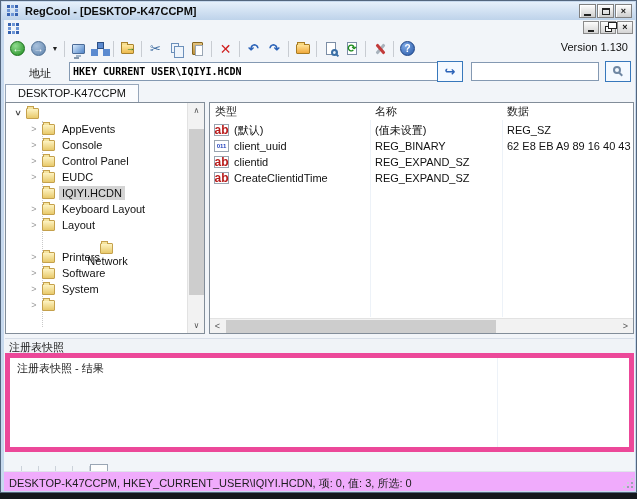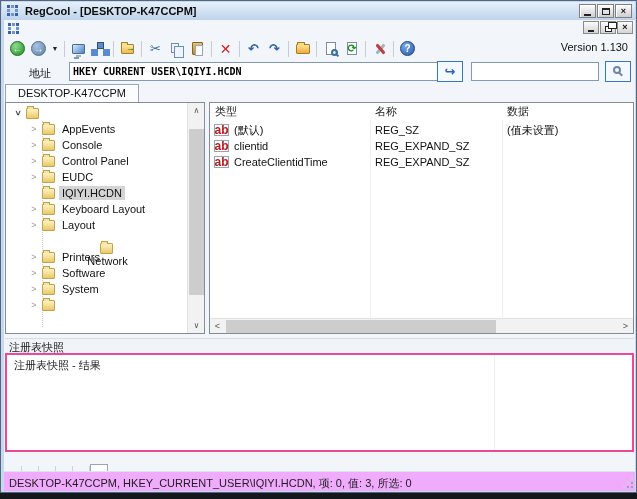--- a/index.html
+++ b/index.html
@@ -114,21 +114,21 @@
   .cell { padding-left:5px; overflow:hidden; }
   .cell-name { display:flex; align-items:center; padding-left:4px; }
   .regicon { width:15px; height:12px; border:1px solid #9aa4b0; background:#fff; font-size:12px; font-weight:bold;
     display:inline-flex; align-items:center; justify-content:center; margin-right:5px; flex:none; }
   .regicon.str { color:#b81c1c; }
   .regicon.bin { color:#2343bd; font-size:6px; }
   .colline { position:absolute; top:17px; bottom:16px; width:1px; background:#edf2f8; }
   
   .snap-caption { position:absolute; left:1px; top:318px; width:629px; height:15px; background:#f0f3f7;
     border-top:1px solid #d7dee8; padding:1px 0 0 4px; color:#222; }
-  .snap-panel { position:absolute; left:1px; top:333px; width:629px; height:99px; background:#fff; border:2px solid #ec4899; }
+  .snap-panel { position:absolute; left:1px; top:333px; width:629px; height:99px; background:#fff; border:5px solid #ec4899; }
   .snap-header { padding:3px 0 0 7px; color:#1c1c1c; height:17px; }
   .snap-colline { position:absolute; left:487px; top:0; bottom:0; width:1px; background:#edf2f8; }
   
   .bottom-tabs { position:absolute; left:1px; top:433px; width:629px; height:18px; display:flex; align-items:flex-end; }
   .btab { padding:2px 8px 3px 8px; border-right:1px solid #ccd2da; color:#222; }
   .btab.active { background:#fdfdfd; border:1px solid #9aa6b4; border-bottom:none; padding-top:3px; }
   
   .statusbar { position:absolute; left:0; top:451px; width:631px; height:20px; background:#f0abfc; border-top:1px solid #dfe4ea; }
   .status-text { position:absolute; left:5px; top:4px; color:#1c1c1c; }
   .grip { position:absolute; right:2px; bottom:3px; width:10px; height:10px; }
@@ -353,22 +353,30 @@
         </div>
         <div class="colline" style="left:160px"></div>
         <div class="colline" style="left:292px"></div>
         <div class="list-rows">
 
         <div class="list-row">
               <span class="cell cell-name">
                 <span class="regicon str">ab</span>
                 <span>(默认)</span>
               </span>
+              <span class="cell">(值未设置)</span>
               <span class="cell">REG_SZ</span>
-              <span class="cell">(值未设置)</span>
+            </div>
+            <div class="list-row">
+              <span class="cell cell-name">
+                <span class="regicon bin">011</span>
+                <span>client_uuid</span>
+              </span>
+              <span class="cell">REG_BINARY</span>
+              <span class="cell">62 E8 EB A9 89 16 40 43</span>
             </div>
             <div class="list-row">
               <span class="cell cell-name">
                 <span class="regicon str">ab</span>
                 <span>clientid</span>
               </span>
               <span class="cell">REG_EXPAND_SZ</span>
             </div>
             <div class="list-row">
               <span class="cell cell-name">

